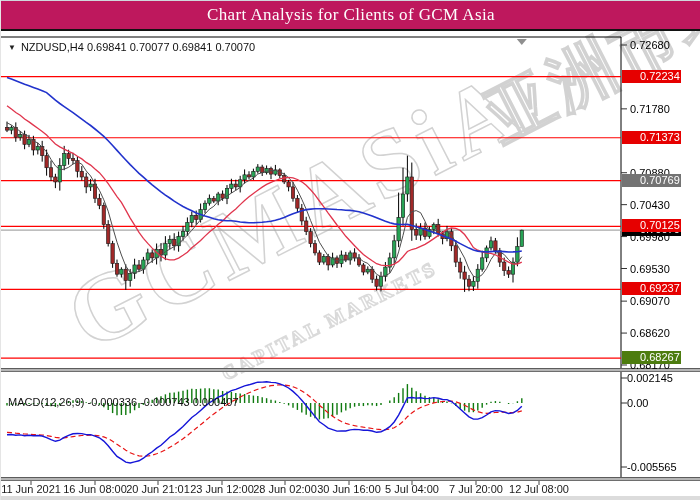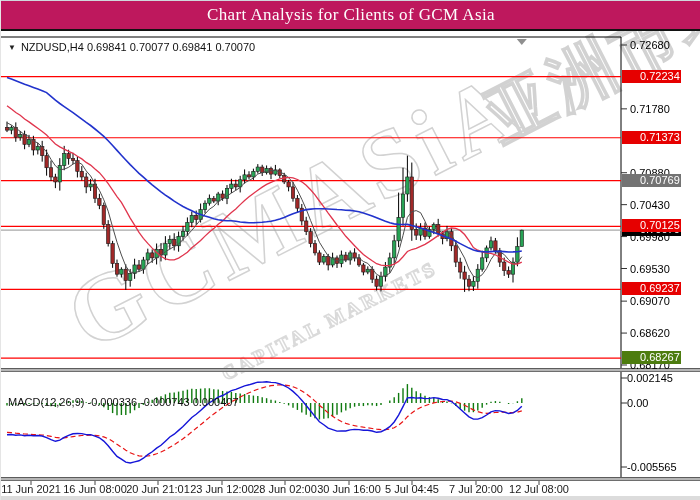--- a/index.html
+++ b/index.html
@@ -466,17 +466,17 @@
       <div class="mlabel" style="top: 397px;">0.00</div>
       <div class="mlabel" style="top: 461px;">-0.005565</div>
     </div>
   <div id="date-axis">
       <div class="dlabel" style="left: 30px;">11 Jun 2021</div>
       <div class="dlabel" style="left: 94px;">16 Jun 08:00</div>
       <div class="dlabel" style="left: 157px;">20 Jun 21:01</div>
       <div class="dlabel" style="left: 221px;">23 Jun 12:00</div>
       <div class="dlabel" style="left: 284px;">28 Jun 02:00</div>
       <div class="dlabel" style="left: 348px;">30 Jun 16:00</div>
-      <div class="dlabel" style="left: 411px;">5 Jul 04:45</div>
+      <div class="dlabel" style="left: 411px;">5 Jul 04:00</div>
       <div class="dlabel" style="left: 475px;">7 Jul 20:00</div>
       <div class="dlabel" style="left: 538px;">12 Jul 08:00</div>
     </div>
 </div>
 
 </body></html>

